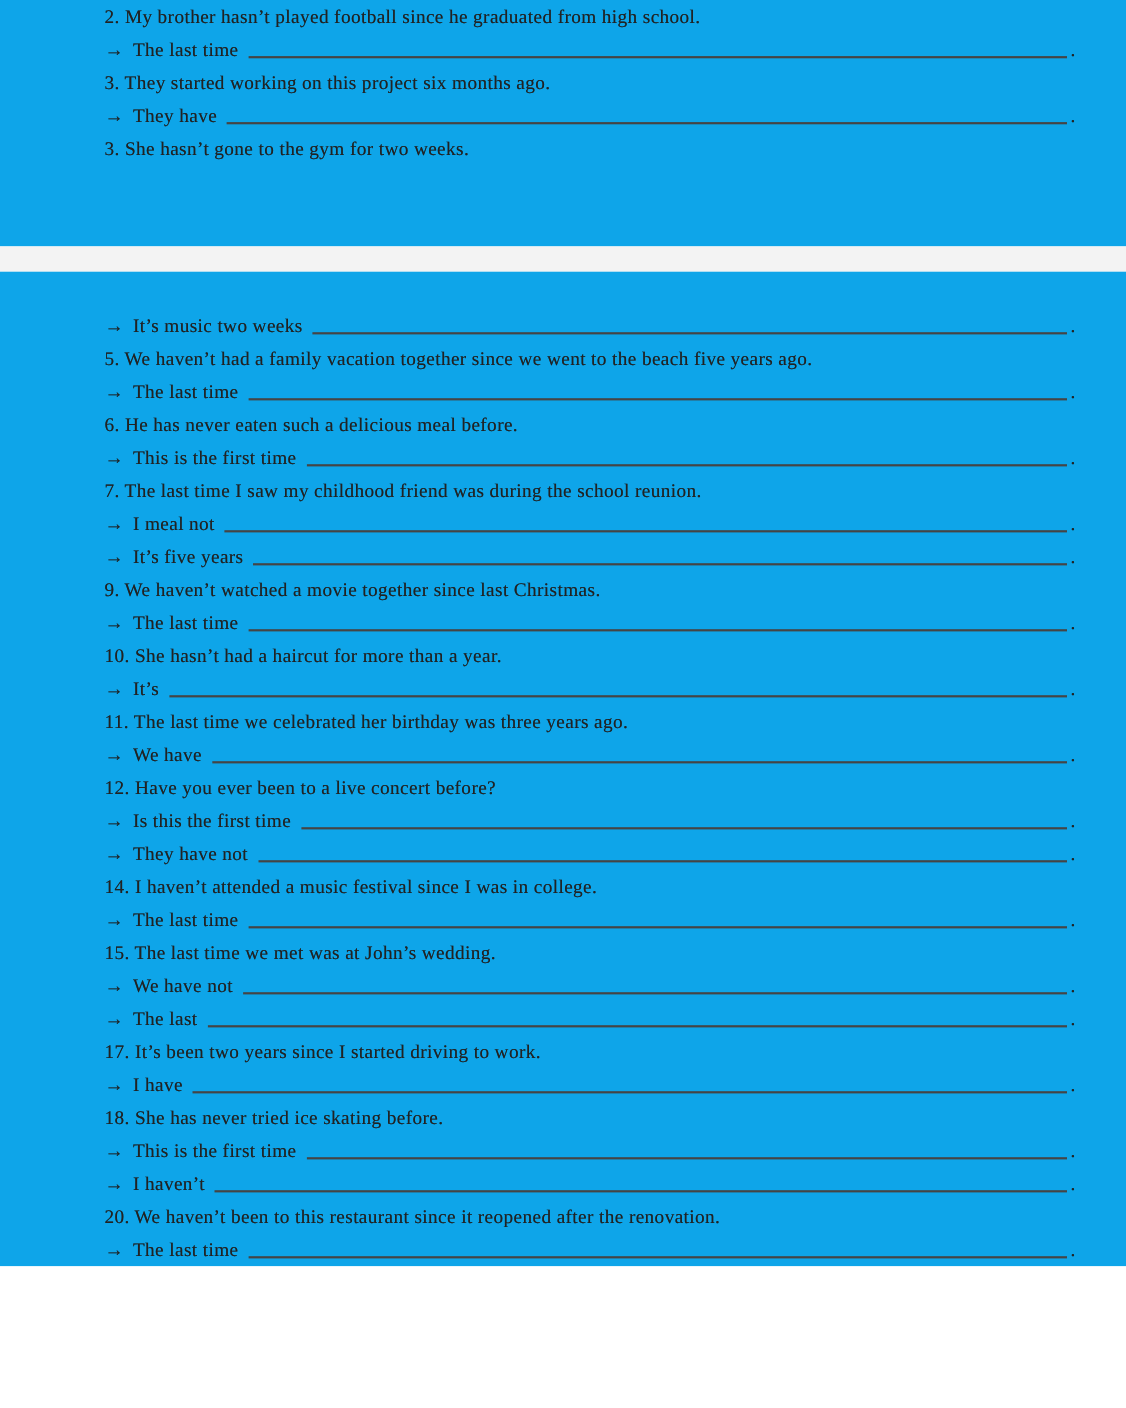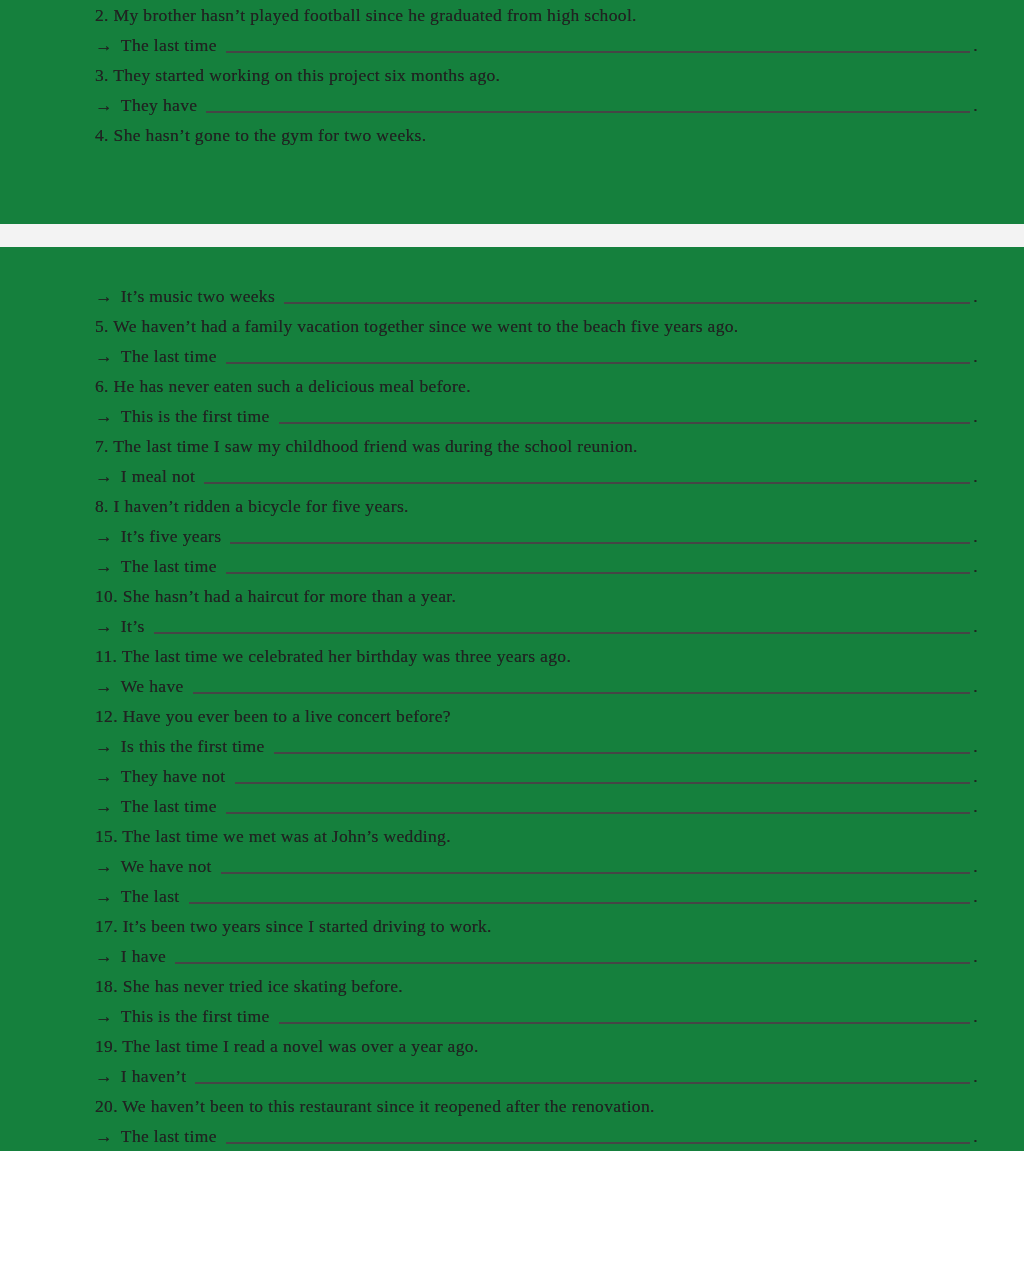--- a/index.html
+++ b/index.html
@@ -9,21 +9,21 @@
   }
   body {
     height: 1280px;
     overflow: hidden;
     font-family: "Liberation Serif", "DejaVu Serif", serif;
     color: var(--text-color, #222222);
   }
   .page {
     padding-left: 95px;
     padding-right: 46px;
-    background: #15803d;
+    background: #0ea5e9;
   }
   .page-1 { height: 224px; padding-top: 0; }
   .page-break-band {
     height: 23px;
     width: 100%;
     background: var(--band-color, #f3f3f3);
   }
   .page-2 { padding-top: 34px; }
   .line {
     height: 30px;
@@ -57,21 +57,21 @@
       <span class="blank"></span>
       <span class="suffix">.</span>
     </div>
     <div class="line sentence">3. They started working on this project six months ago.</div>
     <div class="line answer">
       <span class="arrow">→</span>
       <span class="prompt">They have</span>
       <span class="blank"></span>
       <span class="suffix">.</span>
     </div>
-    <div class="line sentence">4. She hasn’t gone to the gym for two weeks.</div>
+    <div class="line sentence">3. She hasn’t gone to the gym for two weeks.</div>
   </div>
 
 <div class="page-break-band"></div>
 
 <div class="page page-2" id="page2">
     <div class="line answer">
       <span class="arrow">→</span>
       <span class="prompt">It’s music two weeks</span>
       <span class="blank"></span>
       <span class="suffix">.</span>
@@ -90,27 +90,27 @@
       <span class="blank"></span>
       <span class="suffix">.</span>
     </div>
     <div class="line sentence">7. The last time I saw my childhood friend was during the school reunion.</div>
     <div class="line answer">
       <span class="arrow">→</span>
       <span class="prompt">I meal not</span>
       <span class="blank"></span>
       <span class="suffix">.</span>
     </div>
-    <div class="line sentence">8. I haven’t ridden a bicycle for five years.</div>
     <div class="line answer">
       <span class="arrow">→</span>
       <span class="prompt">It’s five years</span>
       <span class="blank"></span>
       <span class="suffix">.</span>
     </div>
+    <div class="line sentence">9. We haven’t watched a movie together since last Christmas.</div>
     <div class="line answer">
       <span class="arrow">→</span>
       <span class="prompt">The last time</span>
       <span class="blank"></span>
       <span class="suffix">.</span>
     </div>
     <div class="line sentence">10. She hasn’t had a haircut for more than a year.</div>
     <div class="line answer">
       <span class="arrow">→</span>
       <span class="prompt">It’s</span>
@@ -130,20 +130,21 @@
       <span class="prompt">Is this the first time</span>
       <span class="blank"></span>
       <span class="suffix">.</span>
     </div>
     <div class="line answer">
       <span class="arrow">→</span>
       <span class="prompt">They have not</span>
       <span class="blank"></span>
       <span class="suffix">.</span>
     </div>
+    <div class="line sentence">14. I haven’t attended a music festival since I was in college.</div>
     <div class="line answer">
       <span class="arrow">→</span>
       <span class="prompt">The last time</span>
       <span class="blank"></span>
       <span class="suffix">.</span>
     </div>
     <div class="line sentence">15. The last time we met was at John’s wedding.</div>
     <div class="line answer">
       <span class="arrow">→</span>
       <span class="prompt">We have not</span>
@@ -163,21 +164,20 @@
       <span class="blank"></span>
       <span class="suffix">.</span>
     </div>
     <div class="line sentence">18. She has never tried ice skating before.</div>
     <div class="line answer">
       <span class="arrow">→</span>
       <span class="prompt">This is the first time</span>
       <span class="blank"></span>
       <span class="suffix">.</span>
     </div>
-    <div class="line sentence">19. The last time I read a novel was over a year ago.</div>
     <div class="line answer">
       <span class="arrow">→</span>
       <span class="prompt">I haven’t</span>
       <span class="blank"></span>
       <span class="suffix">.</span>
     </div>
     <div class="line sentence">20. We haven’t been to this restaurant since it reopened after the renovation.</div>
     <div class="line answer">
       <span class="arrow">→</span>
       <span class="prompt">The last time</span>

